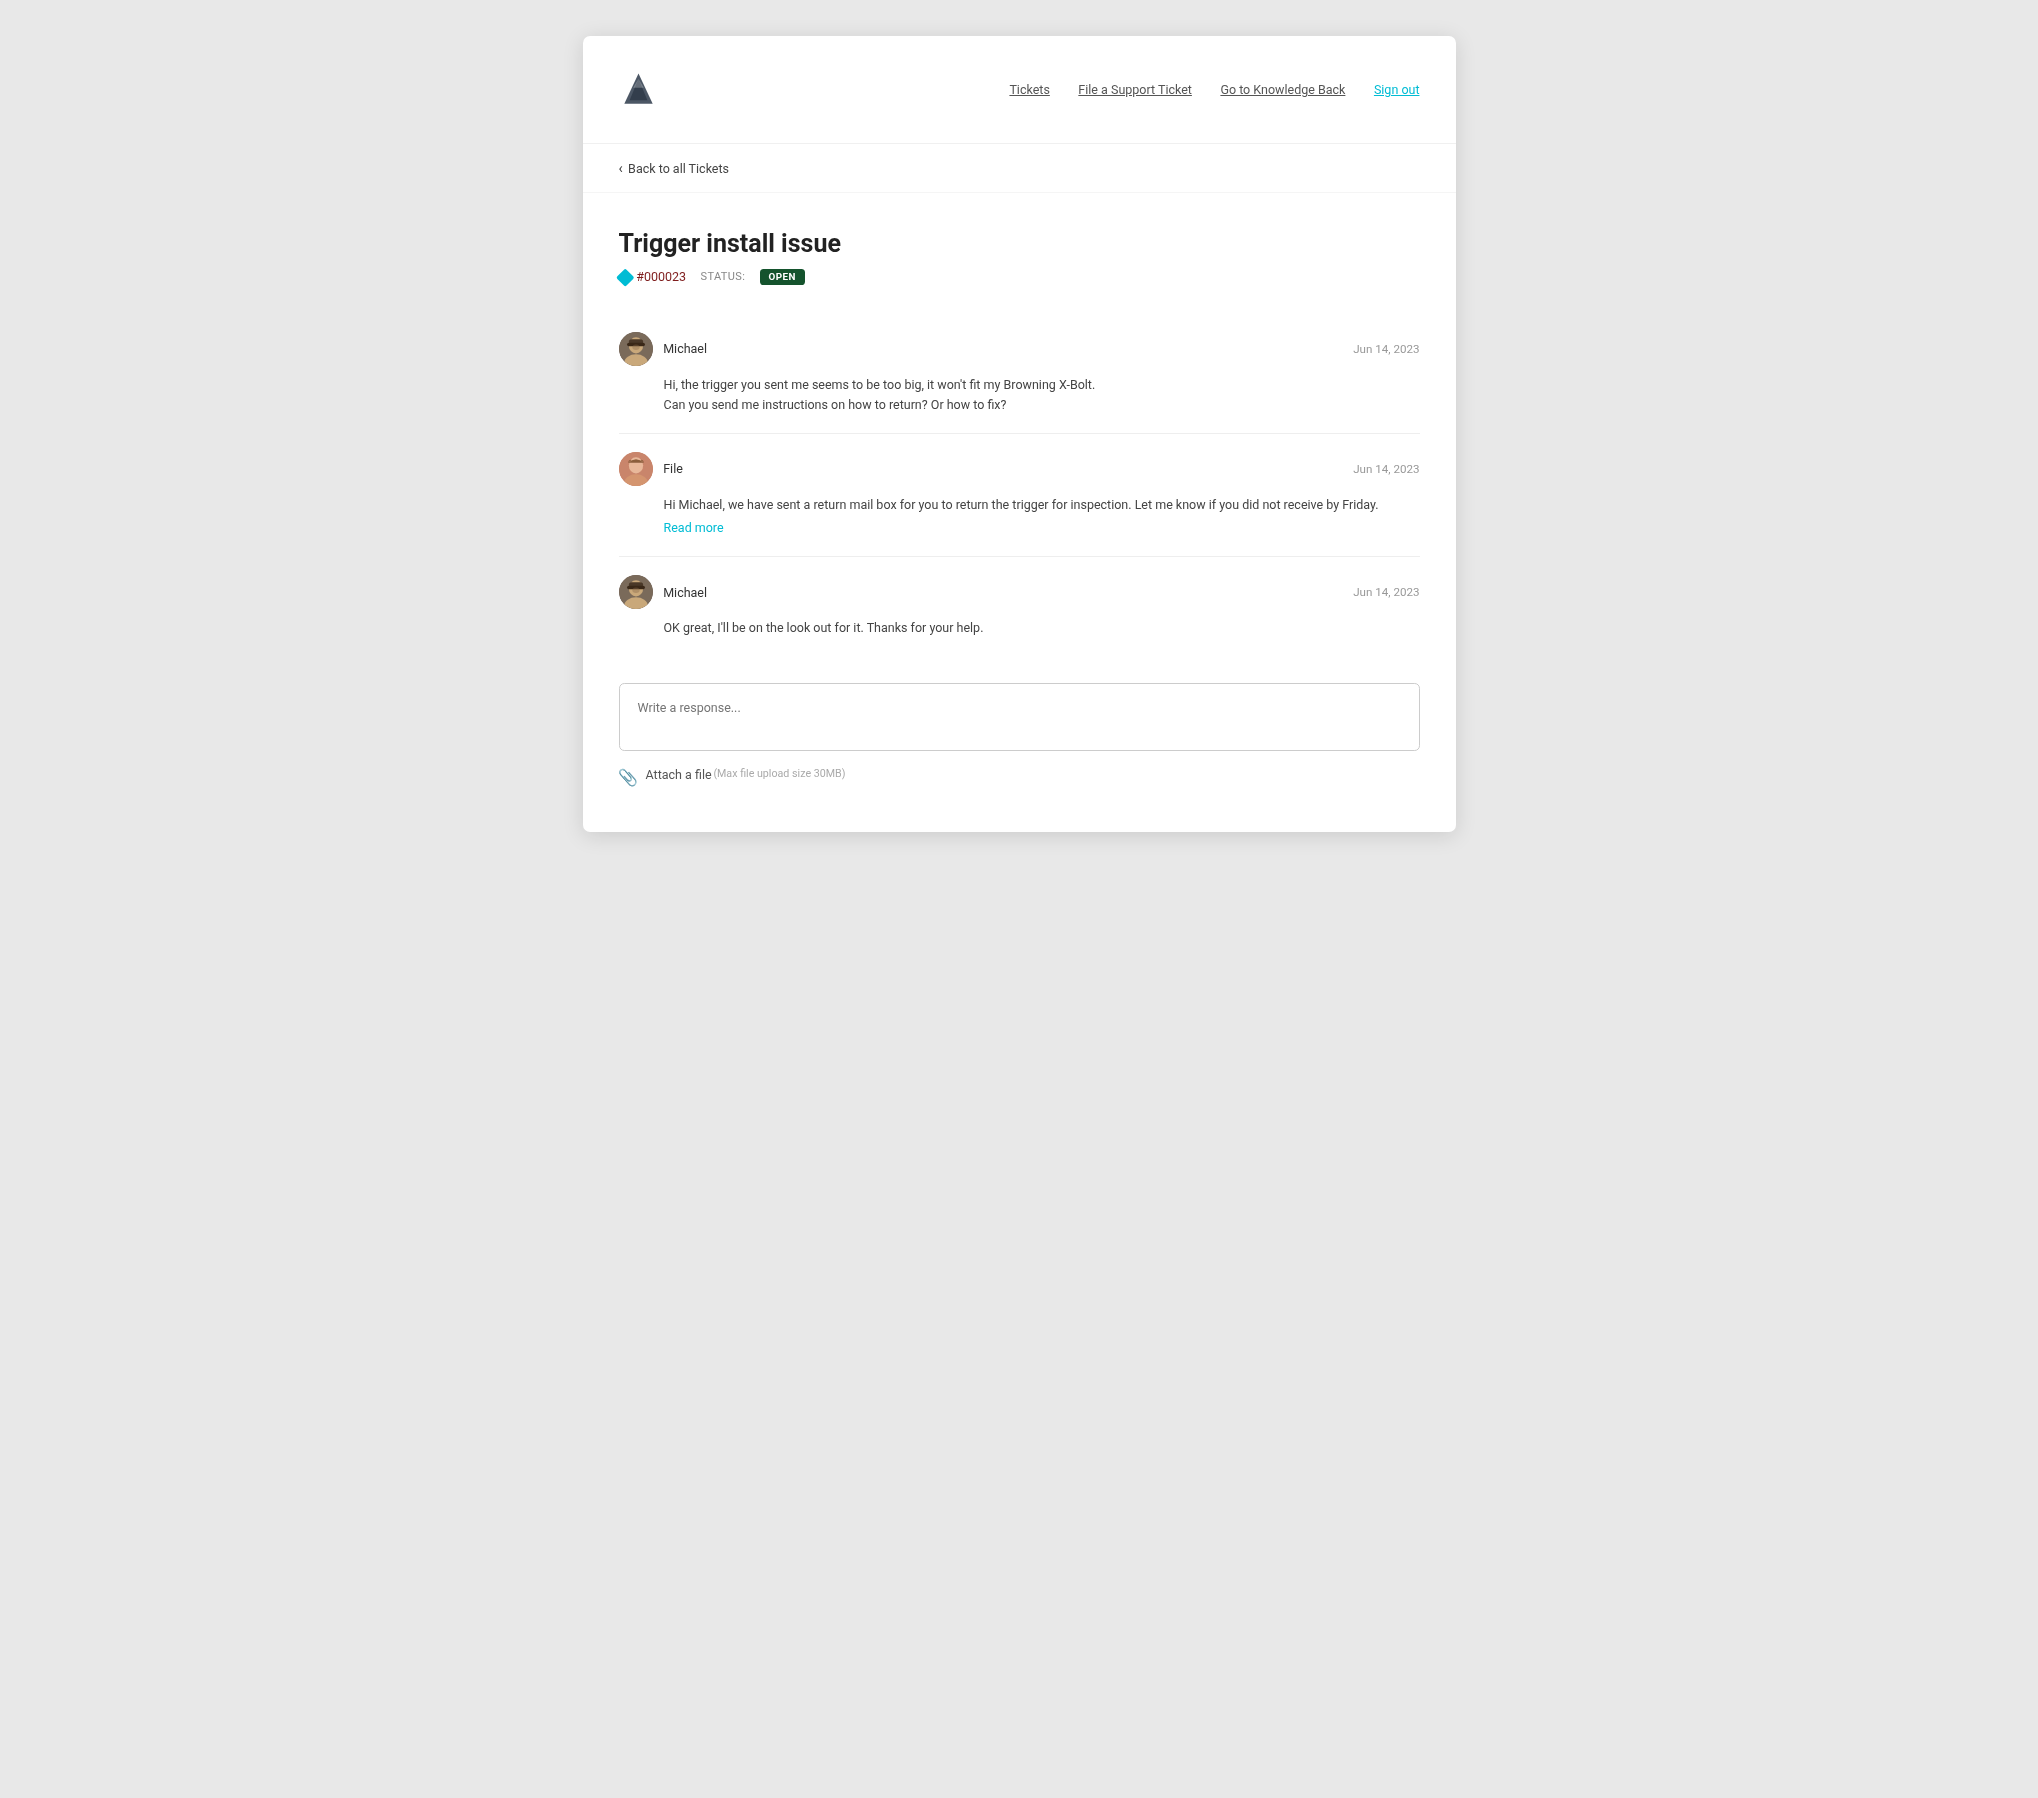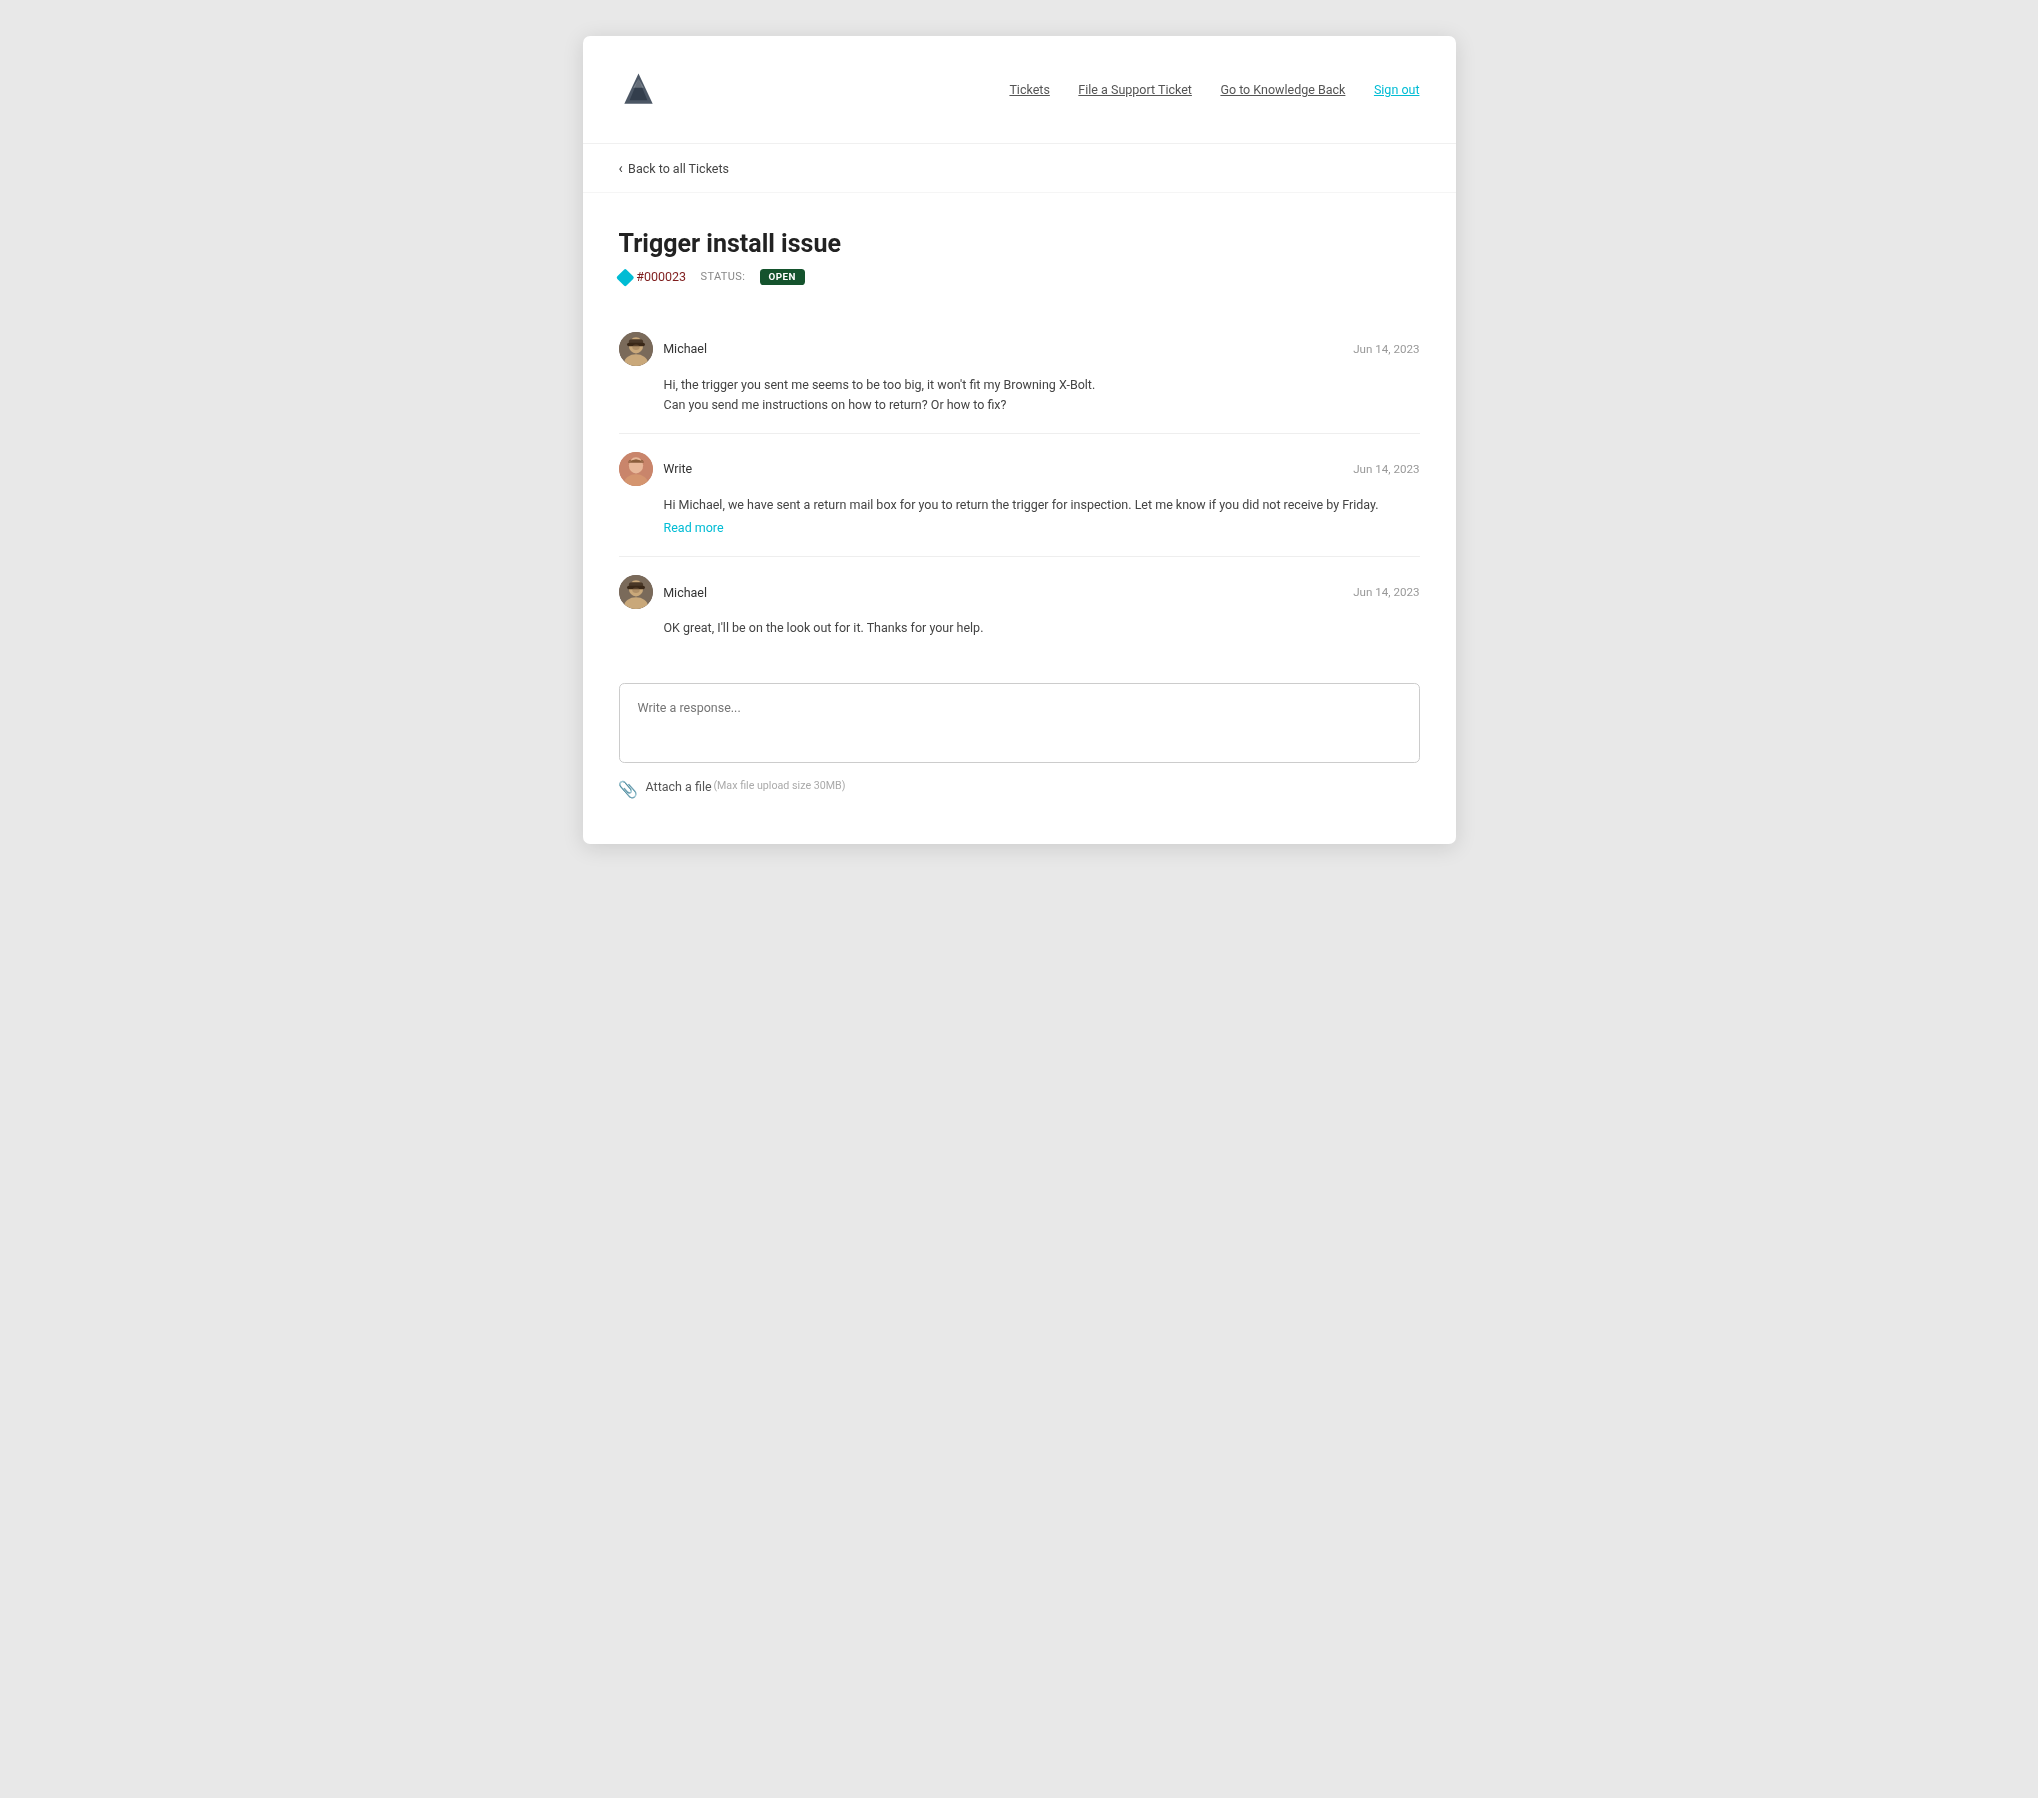--- a/index.html
+++ b/index.html
@@ -189,21 +189,21 @@
       margin-top: 27px;
     }
     .response-textarea {
       width: 100%;
       border: 0.9px solid #ccc;
       border-radius: 5.3px;
       padding: 16px 18px;
       font-size: 12.5px;
       color: #a16207;
       resize: none;
-      height: 80px;
+      height: 68px;
       font-family: inherit;
       outline: none;
     }
     .attach-row {
       display: flex;
       align-items: flex-start;
       gap: 7.1px;
       margin-top: 12.5px;
     }
     .paperclip-icon {
@@ -295,21 +295,21 @@
             <div class="avatar avatar-allie">
               <svg viewBox="0 0 38 38" width="34" height="34" xmlns="http://www.w3.org/2000/svg">
                 <rect width="38" height="38" fill="#c9856b" rx="19"></rect>
                 <ellipse cx="19" cy="34" rx="13" ry="9" fill="#d4956f"></ellipse>
                 <ellipse cx="19" cy="15" rx="8" ry="9" fill="#e8b89a"></ellipse>
                 <path d="M10 12 Q19 4 28 12" fill="#8b5e3c" stroke="none"></path>
                 <path d="M10 12 Q11 8 14 9" fill="#8b5e3c"></path>
                 <path d="M28 12 Q27 8 24 9" fill="#8b5e3c"></path>
               </svg>
             </div>
-            <span class="author-name">Write</span>
+            <span class="author-name">File</span>
           </div>
           <span class="message-date">Jun 14, 2023</span>
         </div>
         <div class="message-body">
           Hi Michael, we have sent a return mail box for you to return the trigger for inspection.  Let me know if you did not receive by Friday.<br>
           <a class="read-more">Read more</a>
         </div>
       </div>
 
       <div class="message">

